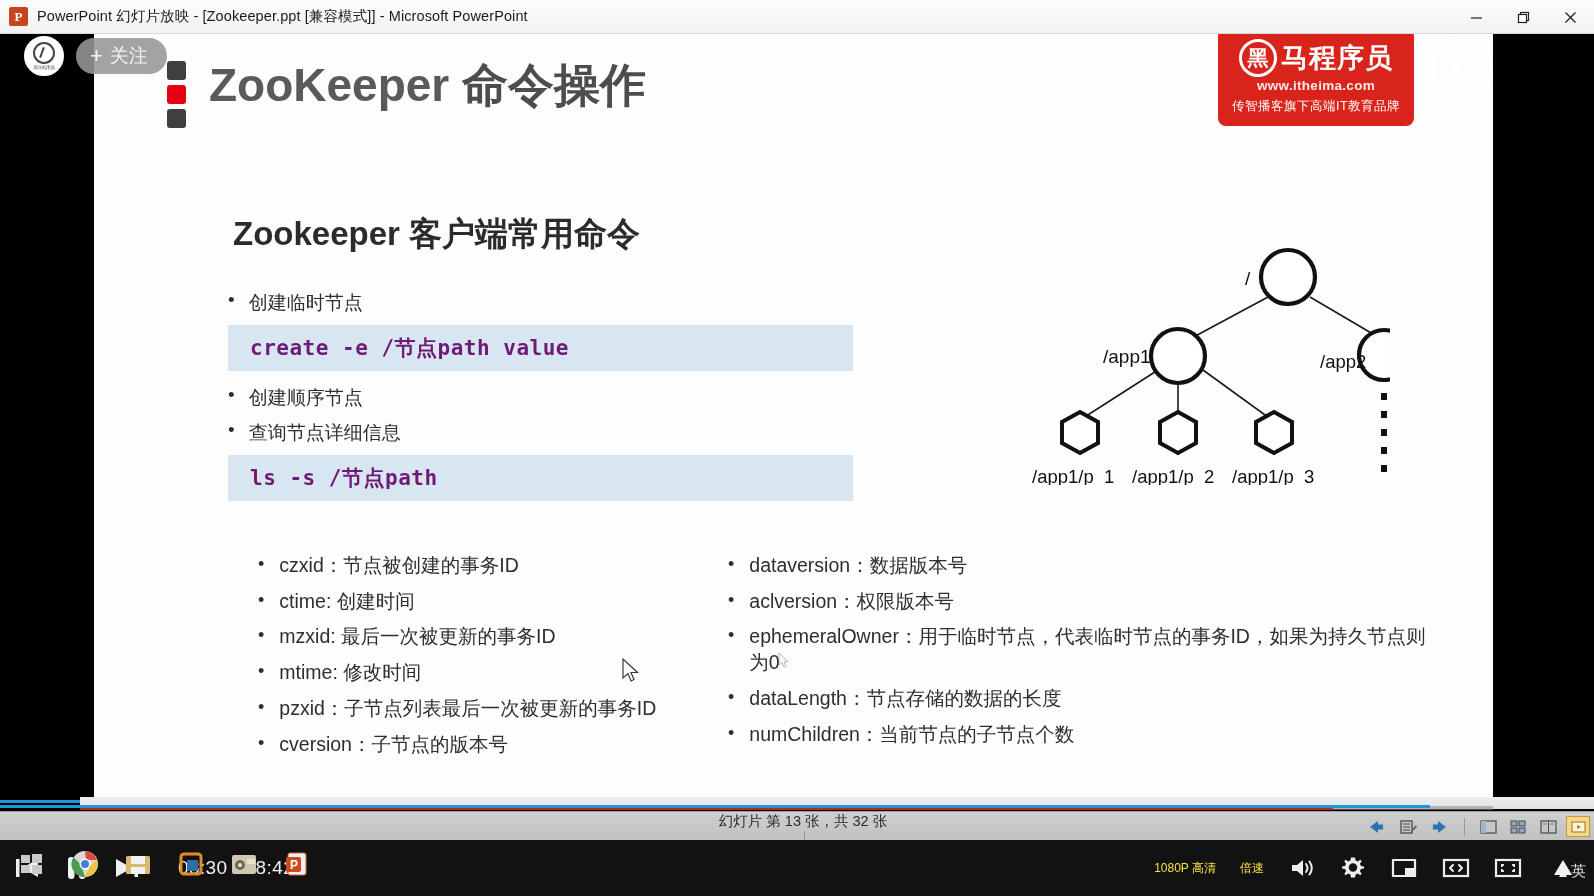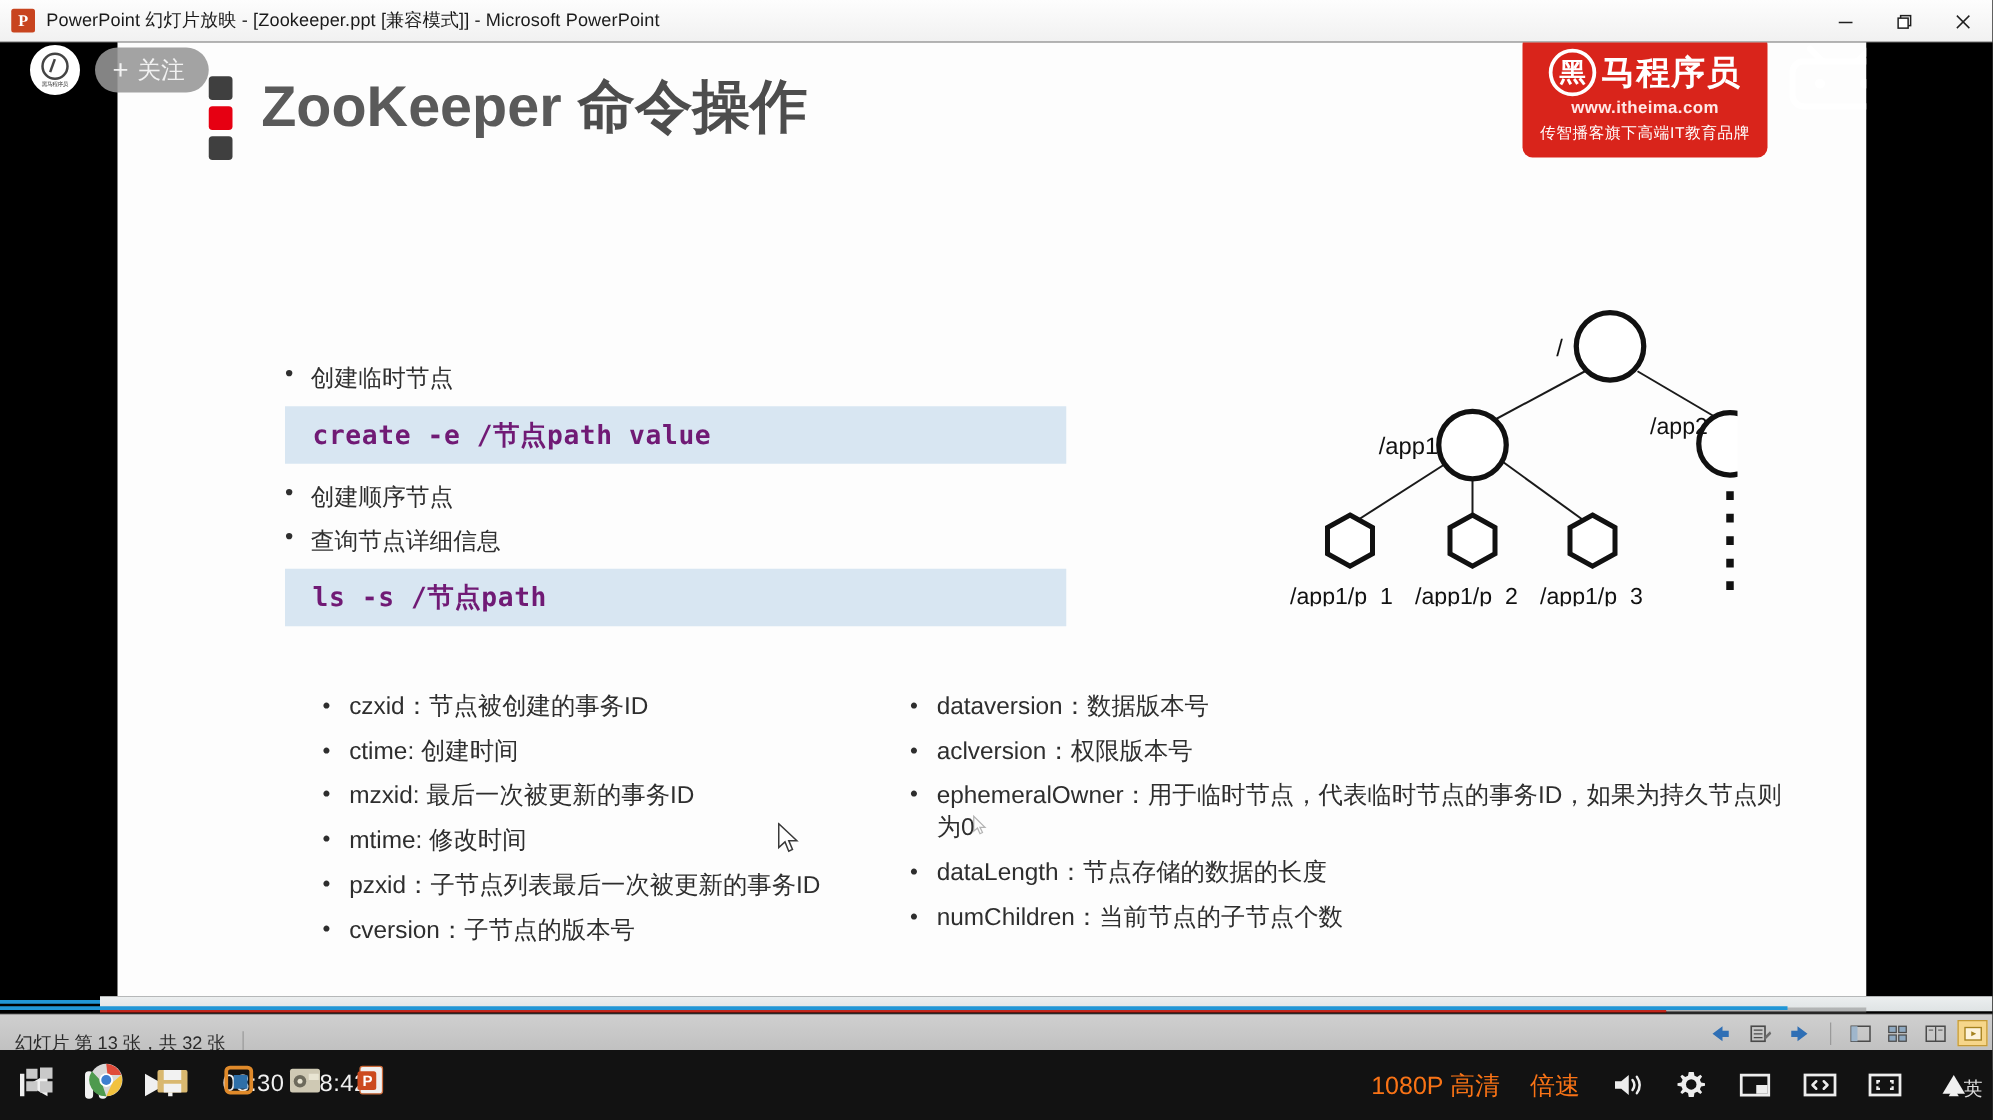--- a/index.html
+++ b/index.html
@@ -134,42 +134,42 @@
   .pg-track { position:absolute; left:80px; top:0px; width:1514px; height:12px;
     background: linear-gradient(#eceff0, #dfe3e4); }
   .pg-played { position:absolute; left:80px; top:9px; width:1253px; height:4px; background:#c1271d; }
   .pg-buffer { position:absolute; left:1333px; top:9px; width:160px; height:4px; background:#8c8c8c; opacity:0.55;}
 
   
   .ppt-status {
     position:absolute; left:0; top:811px; width:1594px; height:45px;
     background: linear-gradient(#cfcfcf, #b9b9b9);
     border-top:1px solid #9e9e9e;
-    display:flex; align-items:center;
+    display:flex; align-items:center;flex-direction:column;
   }
   .ppt-status .slide-count { font-size:14.5px; color:#2b2b2b; margin-left:12px; white-space:nowrap; }
   .ppt-status .divider { width:1px; height:18px; background:#9a9a9a; margin-left:14px; }
   .ppt-status-right { position:absolute; right:4px; top:0; height:29px; display:flex; align-items:center; gap:6px; }
   .st-ic { width:26px; height:22px; display:flex; align-items:center; justify-content:center; }
   .st-sep { width:1px; height:18px; background:#9a9a9a; margin:0 5px; }
   .viewbtn { width:24px; height:21px; display:flex; align-items:center; justify-content:center; }
   .viewbtn.active { background:#f6d68a; border:1px solid #c49a37; }
 
   
   .blue-strip { position:absolute; left:0; top:805px; width:1430px; height:3px; background:#2196d6; }
   .blue-strip2 { position:absolute; left:0; top:800px; width:80px; height:3px; background:#2196d6; }
 
   
   .ctrlbar { position:absolute; left:0; top:840px; width:1594px; height:56px; background:#121212; }
   .ctrl-left { position:absolute; left:12px; top:0; height:56px; display:flex; align-items:center; gap:22px; }
   .ctrl-right { position:absolute; right:14px; top:0; height:56px; display:flex; align-items:center; gap:24px; }
   .cbtn { display:flex; align-items:center; justify-content:center; color:#e8e8e8; }
   .cbtn svg { display:block; }
   .ctime { color:#f0f0f0; font-size:19px; letter-spacing:0.4px; margin-left: 14px; white-space:nowrap;}
-  .clabel { color:#f97316; font-size:20px; white-space:nowrap; }
+  .clabel { color:#fde047; font-size:12px; white-space:nowrap; }
 
   
   .taskicons { position:absolute; left:14px; top:846px; display:flex; gap:17px; align-items:center; z-index:1;}
   .ti { width:36px; height:36px; display:flex; align-items:center; justify-content:center; }
   .ime { position:absolute; right:8px; top:862px; color:#dcdcdc; font-size:15px; }
 </style>
 </head>
 <body>
 
 <div id="root">
@@ -230,20 +230,21 @@
           <path d="M70 8 L60 18"></path>
           <rect x="8" y="18" width="80" height="36" rx="9"></rect>
         </g>
         <g fill="#ffffff" opacity="0.95">
           <circle cx="30" cy="36" r="4"></circle>
           <circle cx="66" cy="36" r="4"></circle>
         </g>
       </svg>
     </div>
 
+    <div class="sec-head" style="left:139px; top:178px;">Zookeeper 客户端常用命令</div>
 
     <div class="cmd-list" style="left:134px; top:256px; width:625px;">
 
       <div class="cmd-bullet">
         <span class="dot">•</span>
         <span>创建临时节点</span>
       </div>
       <div class="code-box">
         <span>create -e /</span><span class="cn">节点</span><span>path value</span>
       </div>
@@ -284,21 +285,21 @@
         <polygon points="160,207 178,217 178,238 160,248 142,238 142,217" fill="#fff" stroke="#111" stroke-width="4"></polygon>
         <polygon points="258,207 276,217 276,238 258,248 240,238 240,217" fill="#fff" stroke="#111" stroke-width="4"></polygon>
         <polygon points="354,207 372,217 372,238 354,248 336,238 336,217" fill="#fff" stroke="#111" stroke-width="4"></polygon>
 
         <text x="112" y="278" font-size="18.5" font-family="Liberation Sans, sans-serif" fill="#111">/app1/p_1</text>
         <text x="212" y="278" font-size="18.5" font-family="Liberation Sans, sans-serif" fill="#111">/app1/p_2</text>
         <text x="312" y="278" font-size="18.5" font-family="Liberation Sans, sans-serif" fill="#111">/app1/p_3</text>
 
         <line x1="464" y1="188" x2="464" y2="268" stroke="#111" stroke-width="6" stroke-dasharray="7,11" stroke-linecap="butt"></line>
       </svg>
-      <div style="position:absolute; left:400px; top:125px; font-size:18.5px; color:#111;">/app2</div>
+      <div style="position:absolute; left:400px; top:146px; font-size:18.5px; color:#111;">/app2</div>
     </div>
 
     <div class="attrs" style="left:164px; top:519px;">
       <div class="attr-col left">
         <div class="attr-item">
             <span class="dot">•</span>
             <span class="txt">czxid：节点被创建的事务ID</span>
           </div>
         <div class="attr-item">
             <span class="dot">•</span>

